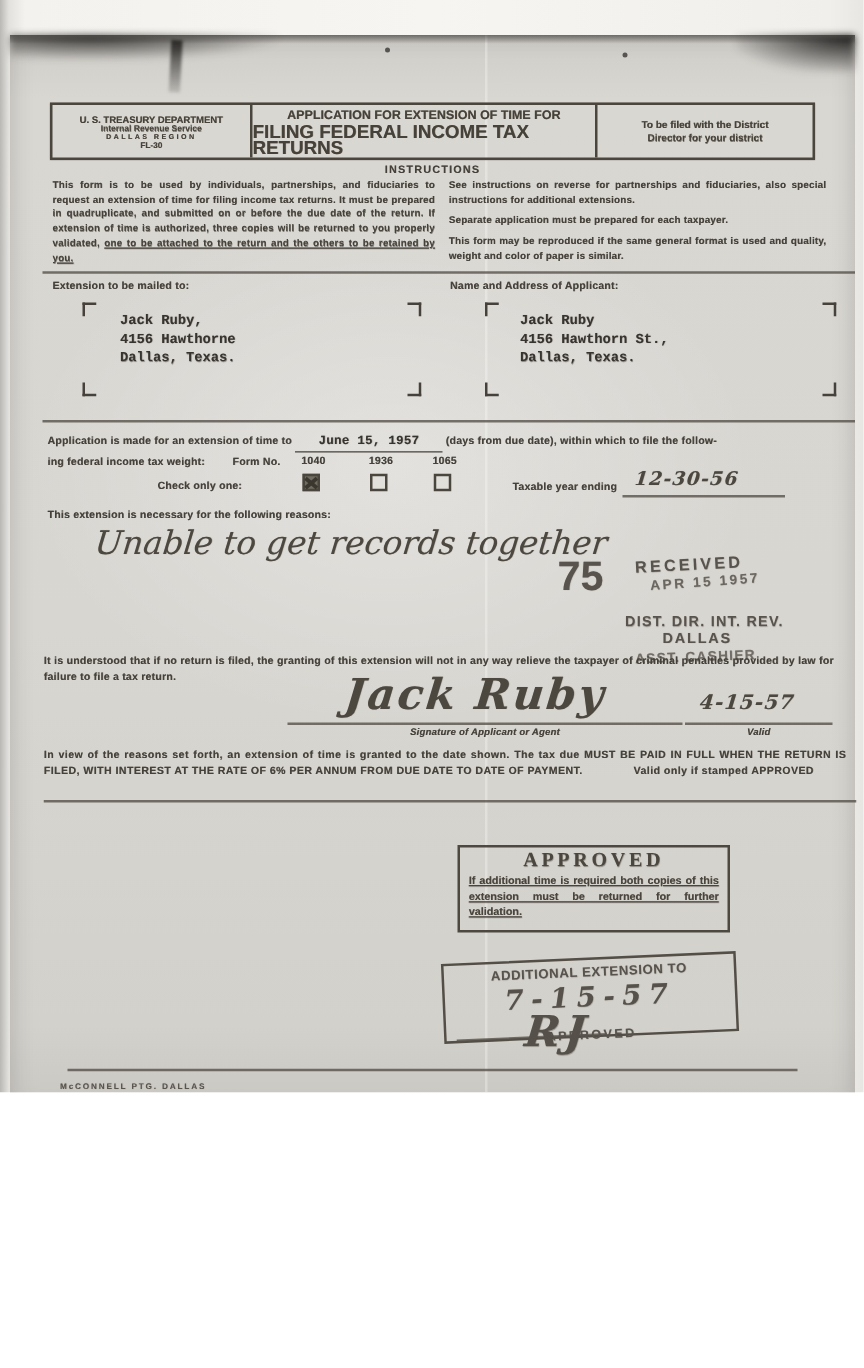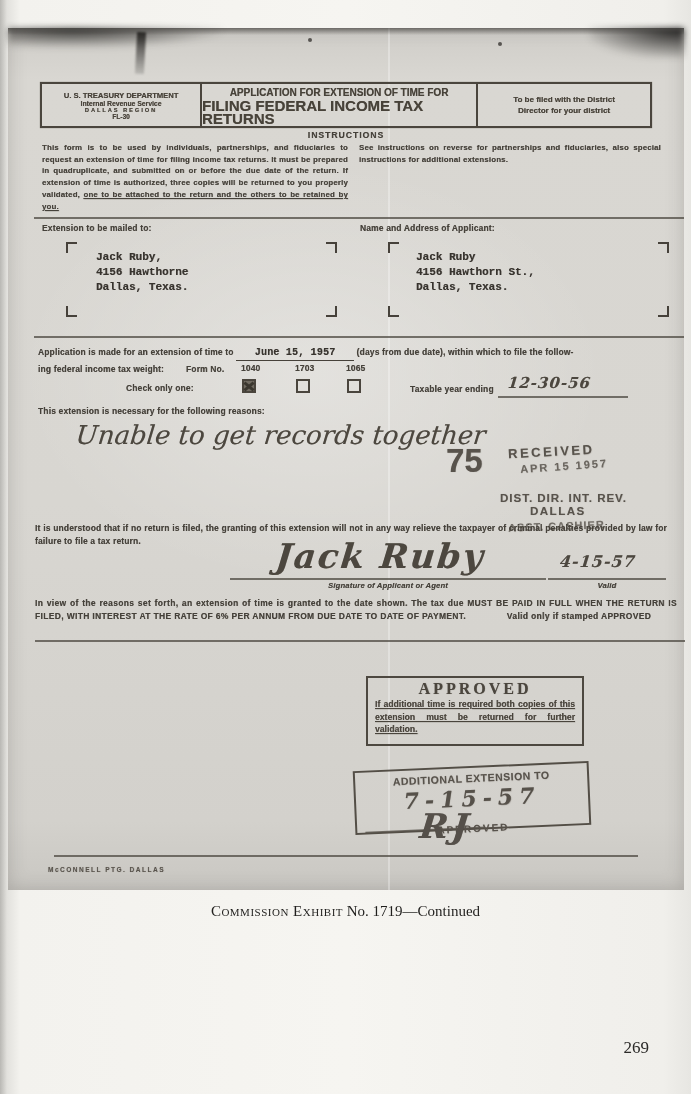--- a/index.html
+++ b/index.html
@@ -1,17 +1,17 @@
 <!DOCTYPE html>
 <html><head>
 <meta charset="utf-8">
 <style>
   * { margin:0; padding:0; box-sizing:border-box; }
   body { font-family:"Liberation Sans", sans-serif; }
-  .page { position:relative; width:691px; height:1094px; overflow:hidden;
+  .page { position:relative; width:691px; height:874px; overflow:hidden;
           background:linear-gradient(90deg,#b9b8b4 0px,#e2e1dd 7px,#f3f2ee 20px,#f6f5f1 50%,#f0efeb 96%,#e7e6e2 100%); }
 
   
   .photo { position:absolute; left:8px; top:28px; width:676px; height:862px;
            background:
              radial-gradient(ellipse 420px 300px at 45% 40%, rgba(255,255,255,.28), rgba(255,255,255,0) 70%),
              linear-gradient(180deg,#cfcdc8 0%, #d9d7d2 6%, #d8d6d1 55%, #d3d1cc 92%, #c9c7c2 100%);
            box-shadow: inset 0 0 18px rgba(80,76,70,.25); }
   .fold { position:absolute; left:380px; top:0; width:2px; height:100%;
           background:rgba(255,255,255,.30); }
@@ -128,20 +128,22 @@
       </div>
     </div>
 
     <div class="print" style="left:32px;top:102px;width:612px;text-align:center;font-size:8.6px;letter-spacing:1px;">INSTRUCTIONS</div>
 
     <div class="print p8 just" style="left:34px;top:114px;width:306px;">
       <span>This form is to be used by individuals, partnerships, and fiduciaries to request an extension of time for filing income tax returns. It must be prepared in quadruplicate, and submitted on or before the due date of the return.  If extension of time is authorized, three copies will be returned to you properly validated, </span><span class="u">one to be attached to the return and the others to be retained by you.</span>
     </div>
     <div class="print p8 just" style="left:351px;top:114px;width:302px;">
       <div>See instructions on reverse for partnerships and fiduciaries, also special instructions for additional extensions.</div>
+      <div style="margin-top:5px;">Separate application must be prepared for each taxpayer.</div>
+      <div style="margin-top:5px;">This form may be reproduced if the same general format is used and quality, weight and color of paper is similar.</div>
     </div>
 
     <div class="rule" style="left:26px;top:189px;width:650px;height:2px;"></div>
 
     <div class="print p85" style="left:34px;top:194px;">Extension to be mailed to:</div>
     <div class="print p85" style="left:352px;top:194px;">Name and Address of Applicant:</div>
 
     <div class="brk tl" style="left:58px;top:214px;"></div>
     <div class="brk tr" style="left:318px;top:214px;"></div>
     <div class="brk bl" style="left:58px;top:278px;"></div>
@@ -166,21 +168,21 @@
     <div class="rule" style="left:26px;top:308px;width:650px;height:1.5px;"></div>
 
     <div class="print p85" style="left:30px;top:318px;width:630px;">
       <span>Application is made for an extension of time to</span>
       <span class="fill-line" style="min-width:118px;"><span class="mono" style="font-size:10px;text-align:center;">June 15, 1957</span></span>
       <span>(days from due date), within which to file the follow-</span>
     </div>
     <div class="print p85" style="left:30px;top:335px;">ing federal income tax weight:</div>
     <div class="print p85" style="left:178px;top:335px;">Form No.</div>
     <div class="print p85" style="left:233px;top:334px;">1040</div>
-    <div class="print p85" style="left:287px;top:334px;">1703</div>
+    <div class="print p85" style="left:287px;top:334px;">1936</div>
     <div class="print p85" style="left:338px;top:334px;">1065</div>
 
     <div class="print p85" style="left:118px;top:354px;">Check only one:</div>
     <div class="cbx checked" style="left:234px;top:351px;"></div>
     <div class="cbx" style="left:288px;top:351px;"></div>
     <div class="cbx" style="left:339px;top:351px;"></div>
 
     <div class="print p85" style="left:402px;top:355px;">Taxable year ending</div>
     <div class="rule" style="left:490px;top:368px;width:130px;height:1.5px;"></div>
     <div class="hand" style="position:absolute;left:500px;top:346px;font-size:15px;font-weight:bold;letter-spacing:1px;">12-30-56</div>

